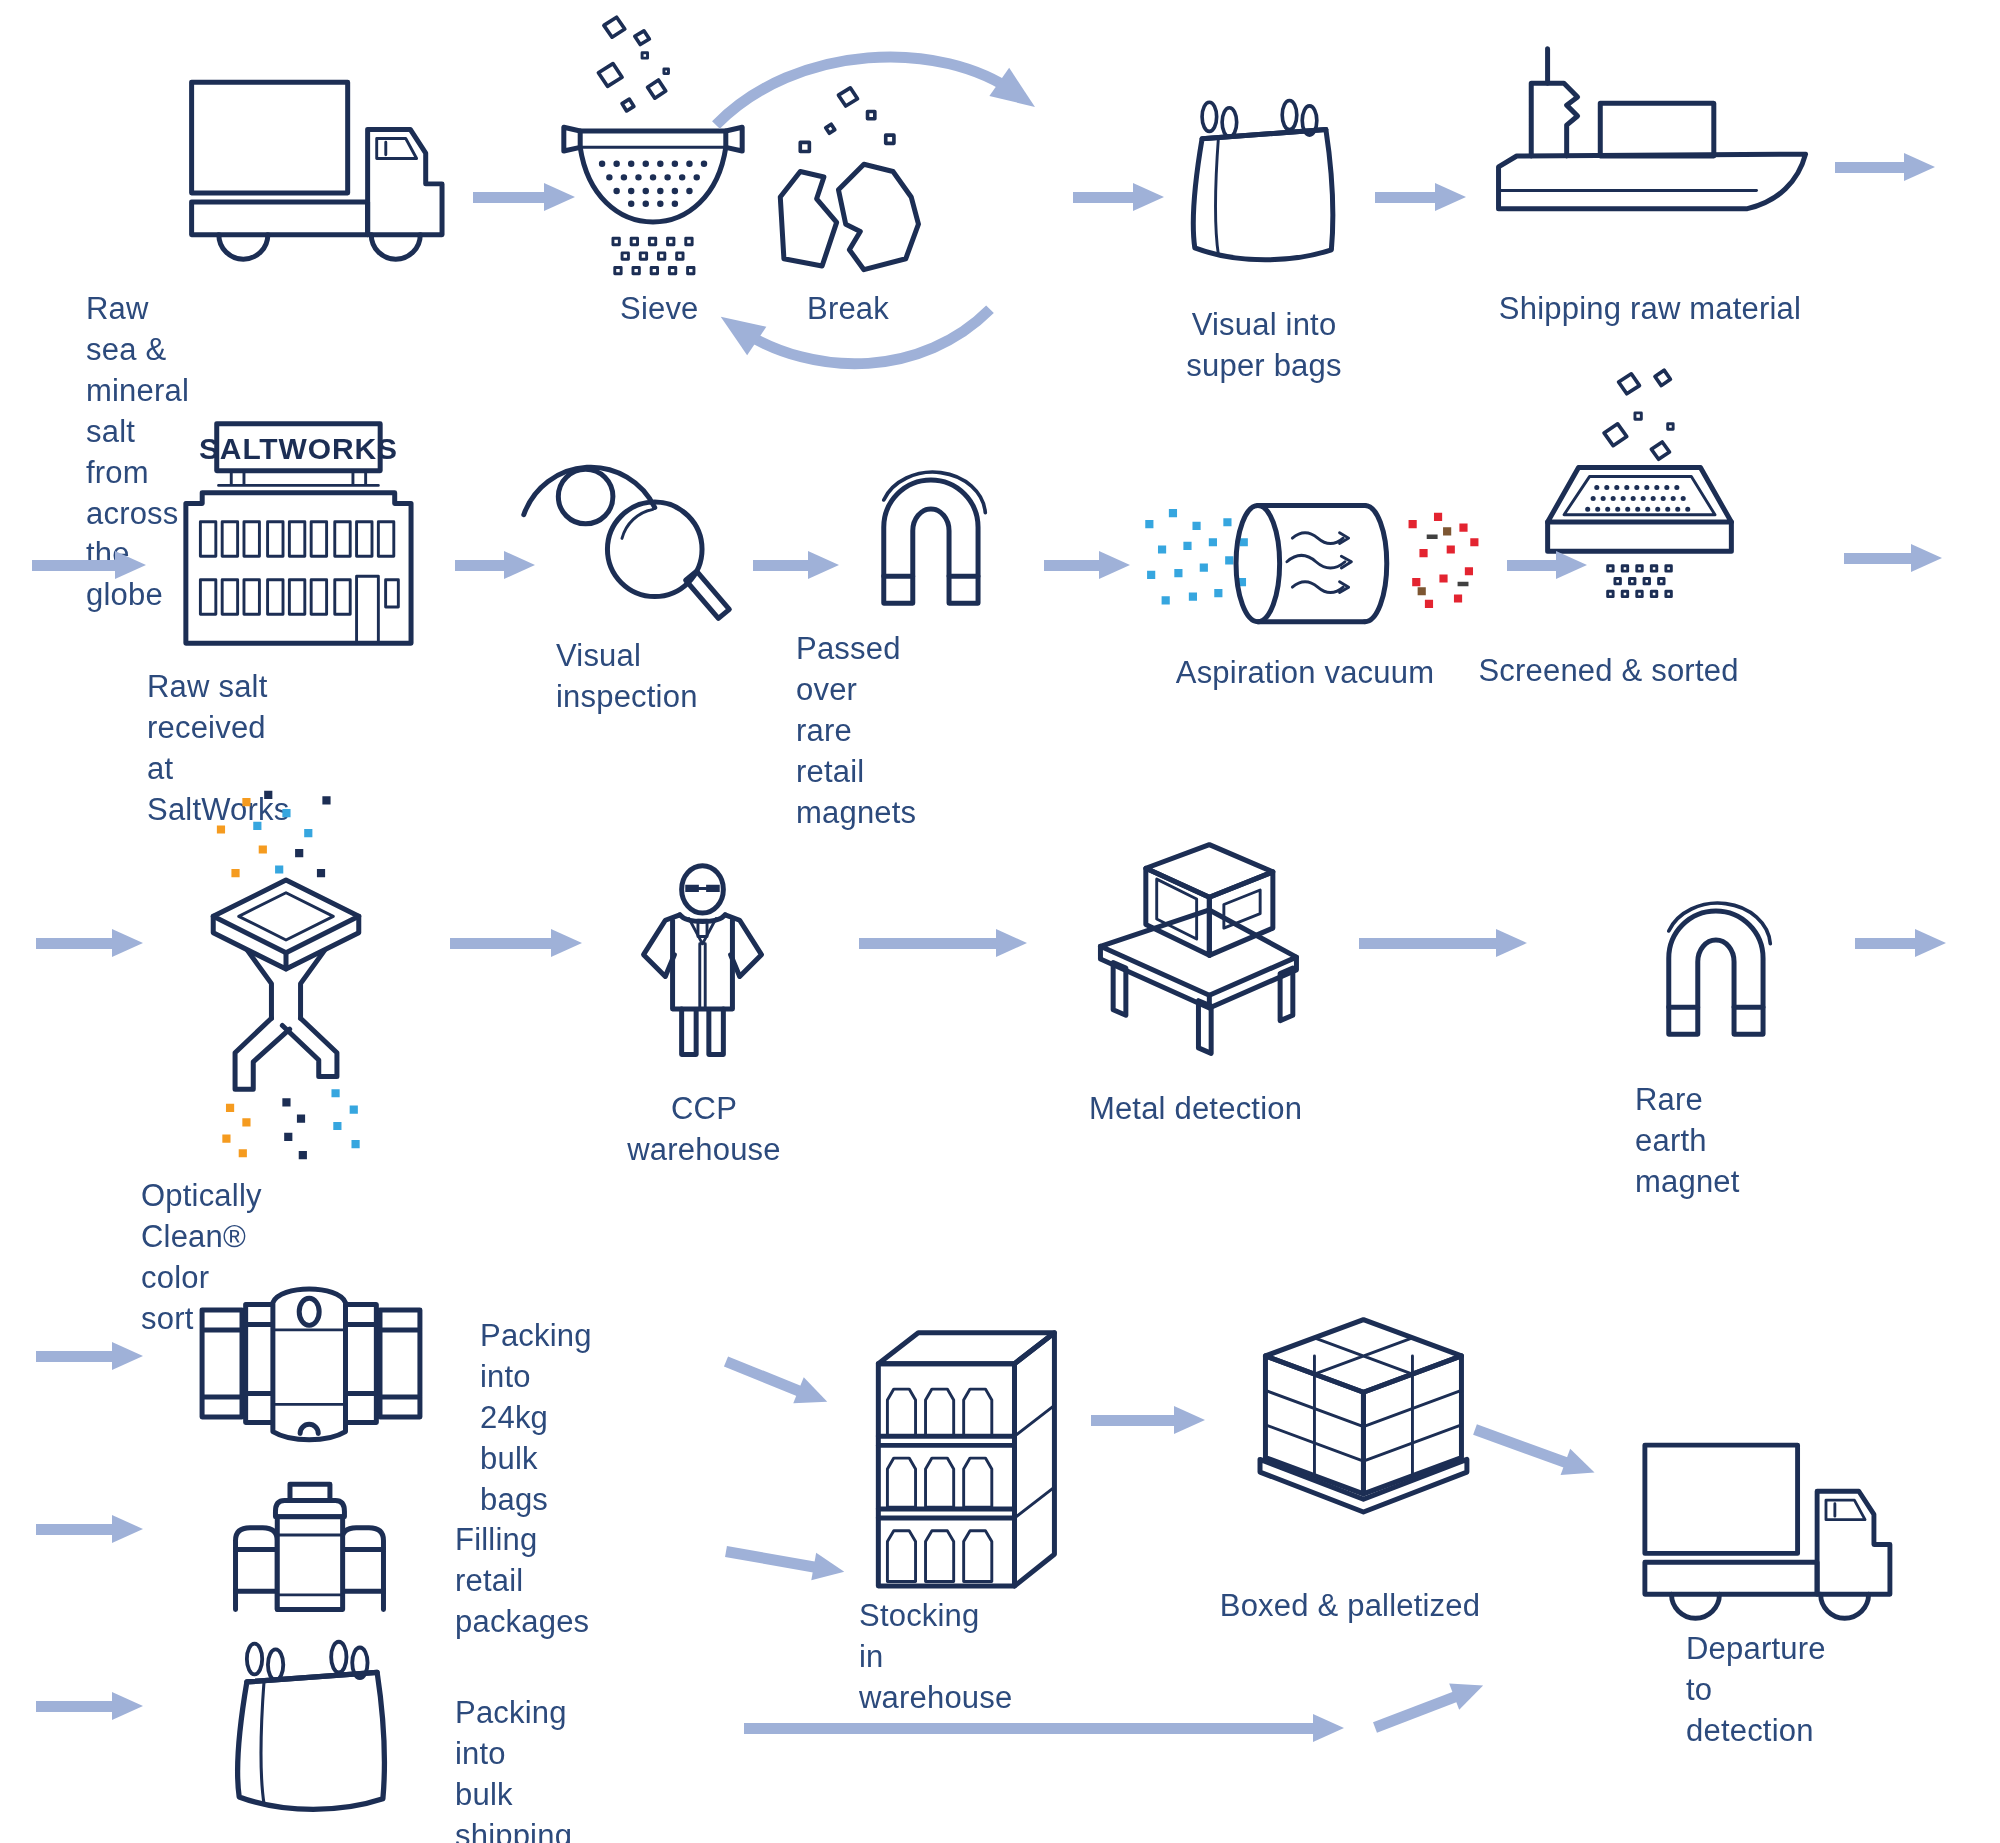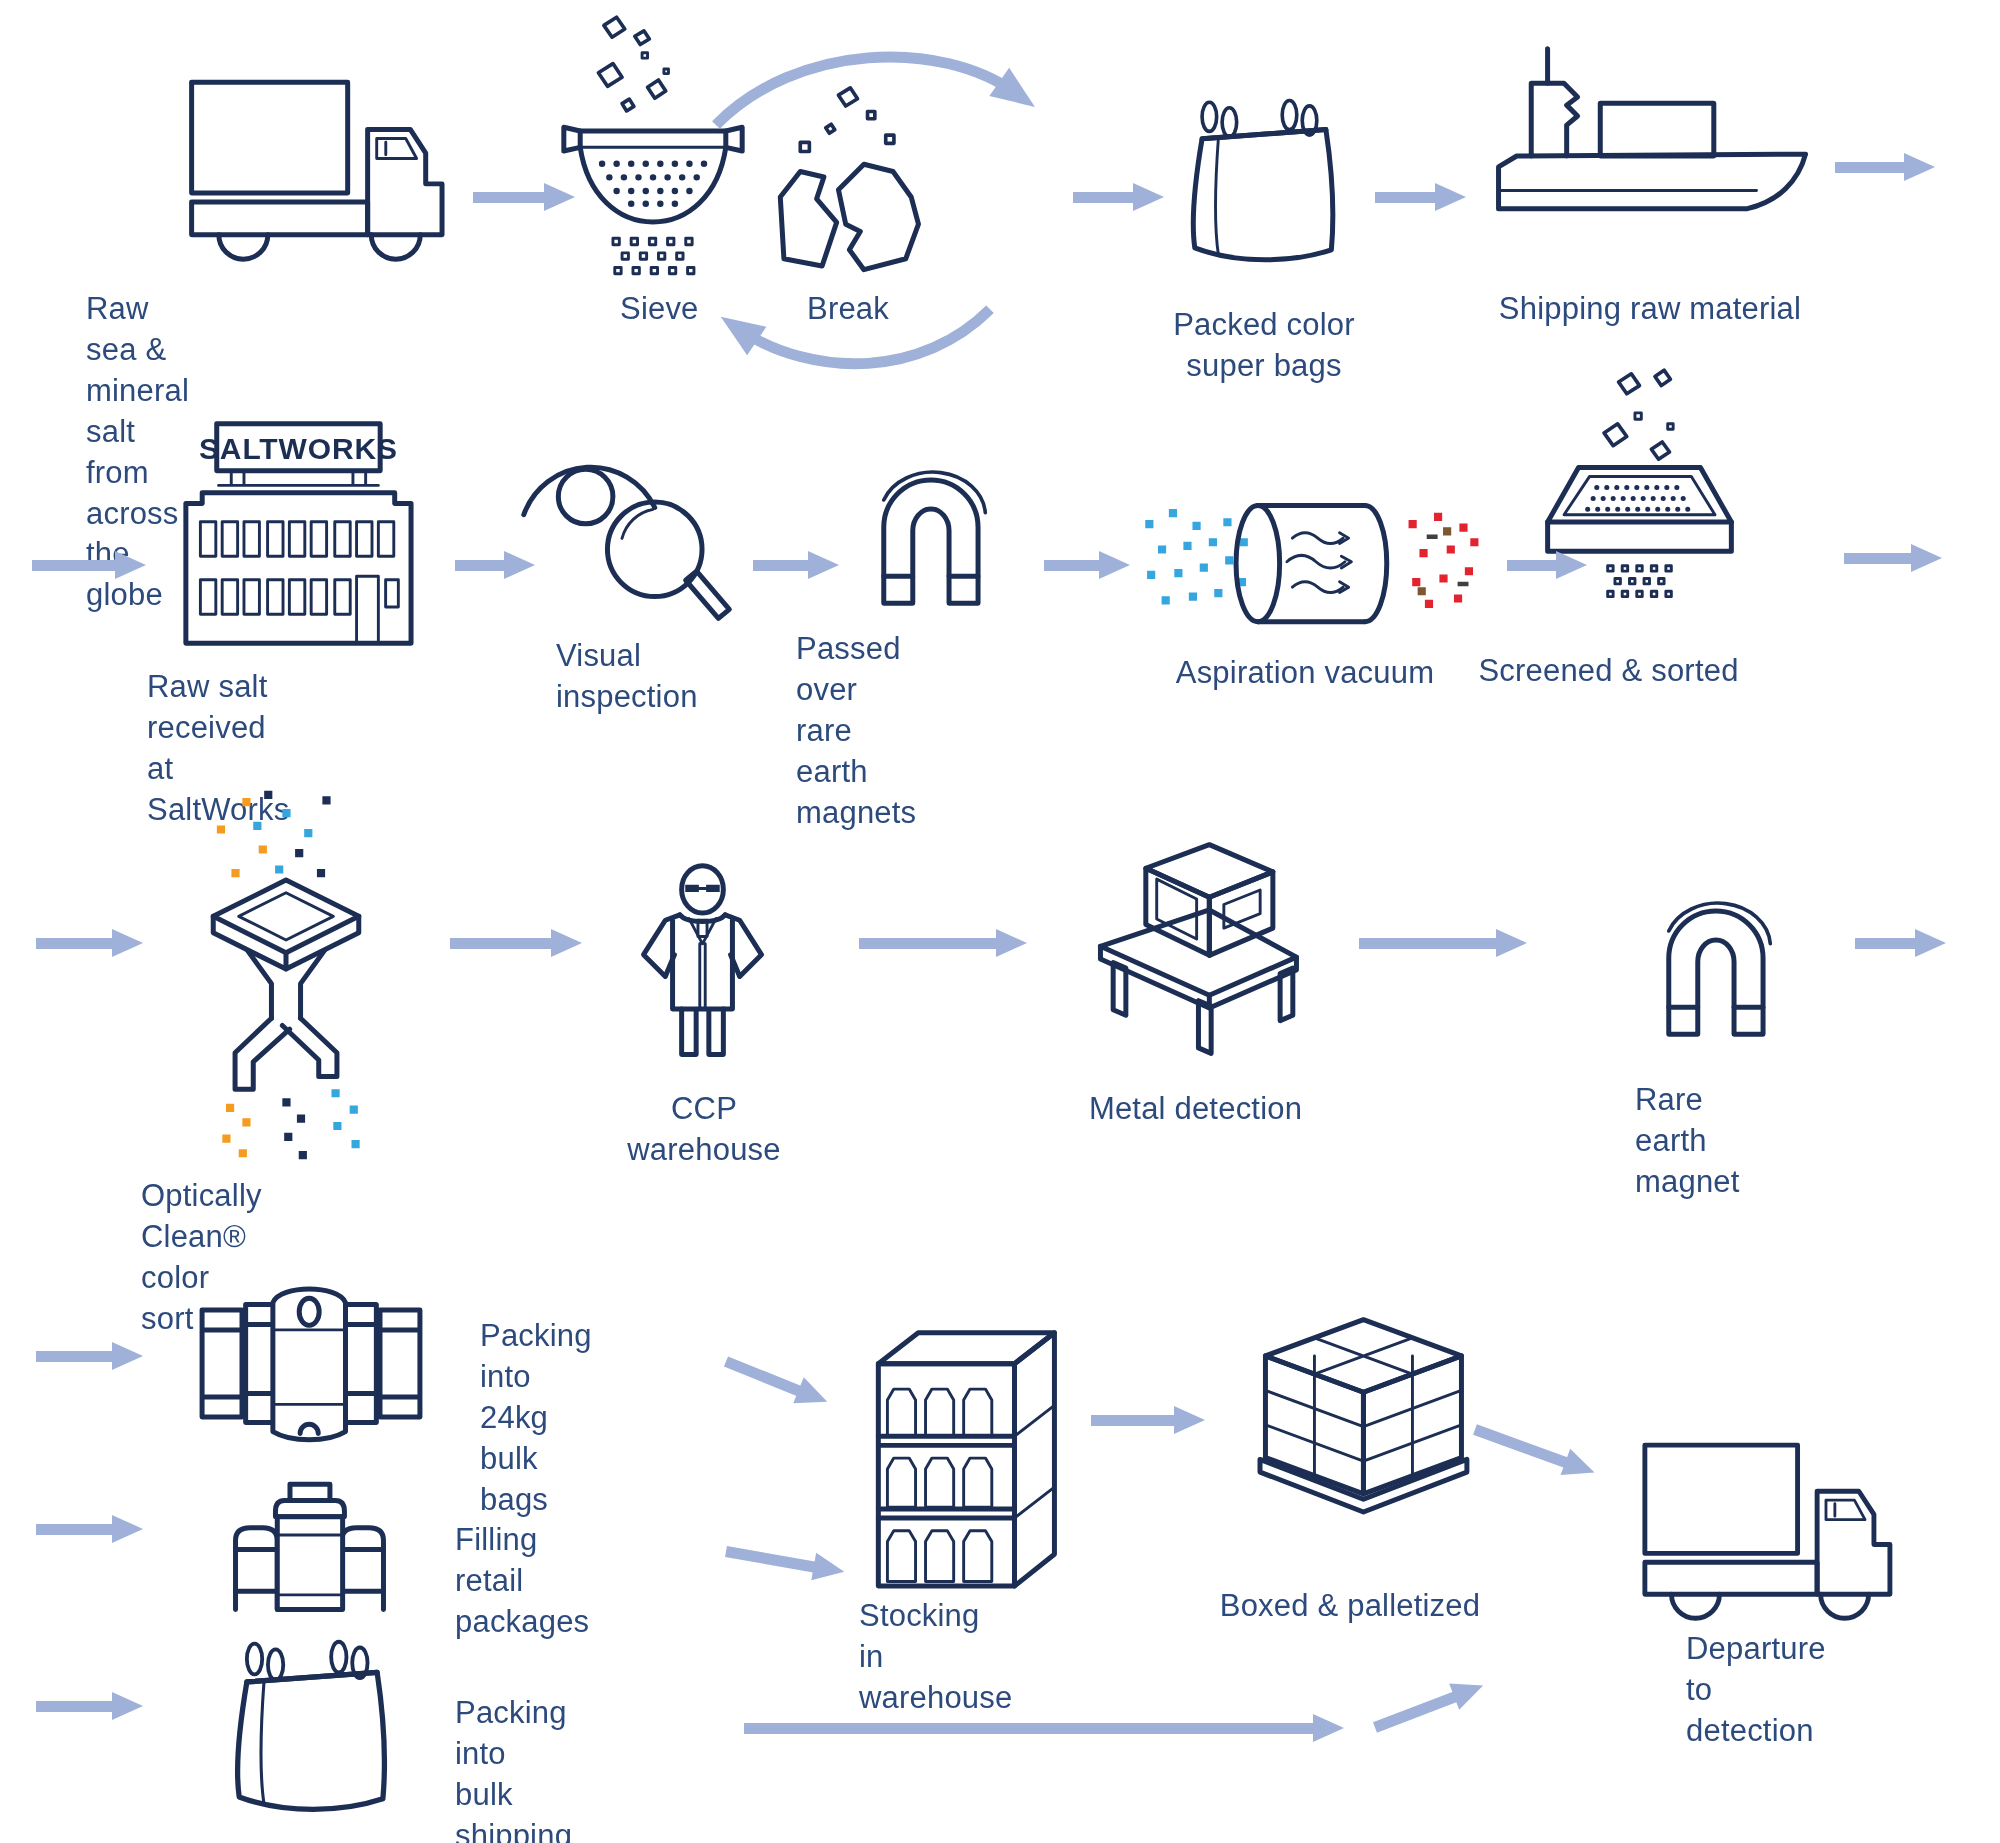--- a/index.html
+++ b/index.html
@@ -84,21 +84,21 @@
   <div class="step">
     <svg class="icon" style="left:1182px;top:95px" width="164" height="173" viewBox="0 0 180 190">
       <ellipse class="ln s4" cx="30" cy="24" rx="8" ry="16"></ellipse>
       <ellipse class="ln s4" cx="52" cy="30" rx="8" ry="16"></ellipse>
       <ellipse class="ln s4" cx="118" cy="22" rx="8" ry="16"></ellipse>
       <ellipse class="ln s4" cx="140" cy="28" rx="8" ry="16"></ellipse>
       <path class="ln" d="M22,48 L158,38"></path>
       <path class="ln" d="M22,48 C14,95 10,140 14,168 C62,186 122,184 164,170 C168,125 164,78 158,38 Z"></path>
       <path class="ln s3" d="M40,46 C36,100 36,150 40,176"></path>
     </svg>
-    <div class="lbl ctr" style="left:1173px;top:305px;width:182px">Packed color
+    <div class="lbl ctr" style="left:1173px;top:305px;width:182px">Visual into
 super bags</div>
   </div>
 
   <div class="step">
     <svg class="icon" style="left:1491px;top:47px" width="323" height="218" viewBox="0 0 355 240">
       <path class="ln" d="M62,2 V40"></path>
       <path class="ln" d="M44,120 V40 H80 L95,55 L83,64 L95,76 L83,86 L83,120"></path>
       <rect class="ln" x="120" y="62" width="125" height="58"></rect>
       <path class="ln" d="M28,120 L8,132 L8,178 L282,178 C316,170 338,148 346,118 L28,120 Z"></path>
       <path class="ln s3" d="M10,158 H292"></path>
@@ -149,21 +149,21 @@
 inspection</div>
   </div>
 
   <div class="step">
     <svg class="icon" style="left:862px;top:449px" width="136" height="160" viewBox="0 0 150 176">
       <path class="ln s4" d="M24,56 A58,48 0 0 1 136,70"></path>
       <path class="ln" d="M24,170 V86 A52,52 0 0 1 128,86 V170 H96 V90 A20,24 0 0 0 56,90 V170 Z"></path>
       <path class="ln" d="M24,140 H56 M96,140 H128"></path>
     </svg>
     <div class="lbl" style="left:796px;top:629px">Passed over rare
-earth magnets</div>
+retail magnets</div>
   </div>
 
   <div class="step">
     <svg class="icon" style="left:1138px;top:498px" width="345" height="132" viewBox="0 0 380 145">
       <path class="sqb" fill="#36a6df" d="M8,24h9v9h-9z M34,12h9v9h-9z M60,26h9v9h-9z M22,52h9v9h-9z M50,48h9v9h-9z M78,44h9v9h-9z M10,80h9v9h-9z M40,78h9v9h-9z M68,72h9v9h-9z M26,108h9v9h-9z M56,104h9v9h-9z M84,100h9v9h-9z M96,64h9v9h-9z M94,22h9v9h-9z M112,44h9v9h-9z M110,88h9v9h-9z"></path>
       <ellipse class="ln" cx="132" cy="72" rx="24" ry="64"></ellipse>
       <path class="ln" d="M132,8 H250 M132,136 H250"></path>
       <path class="ln" d="M250,8 A24,64 0 0 1 250,136"></path>
       <path class="ln s3" d="M170,44 q14,-12 28,0 t28,0 M164,70 q16,-14 32,0 t32,0 M170,98 q14,-12 28,0 t28,0"></path>
       <path class="ln s3" d="M222,38 l10,6 -10,6 M224,64 l11,6 -11,7 M222,92 l10,6 -10,6"></path>

